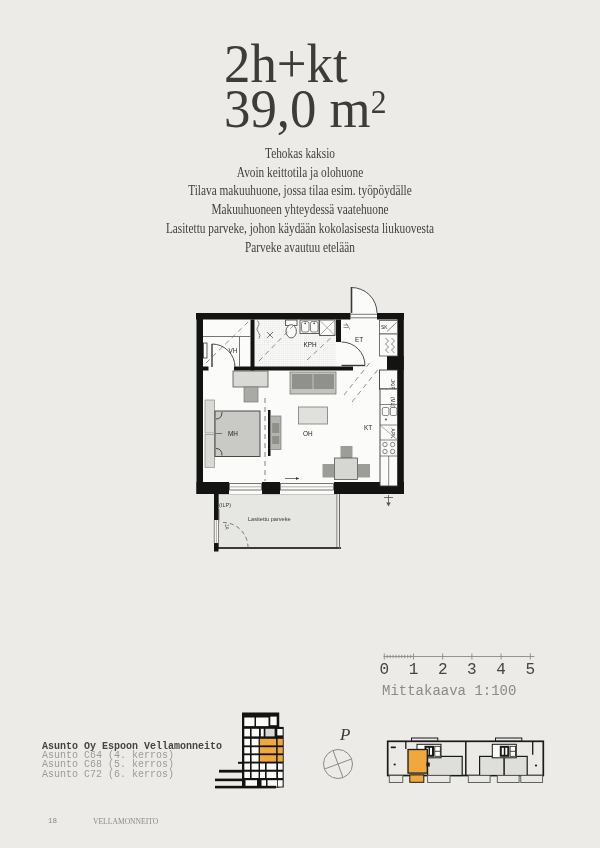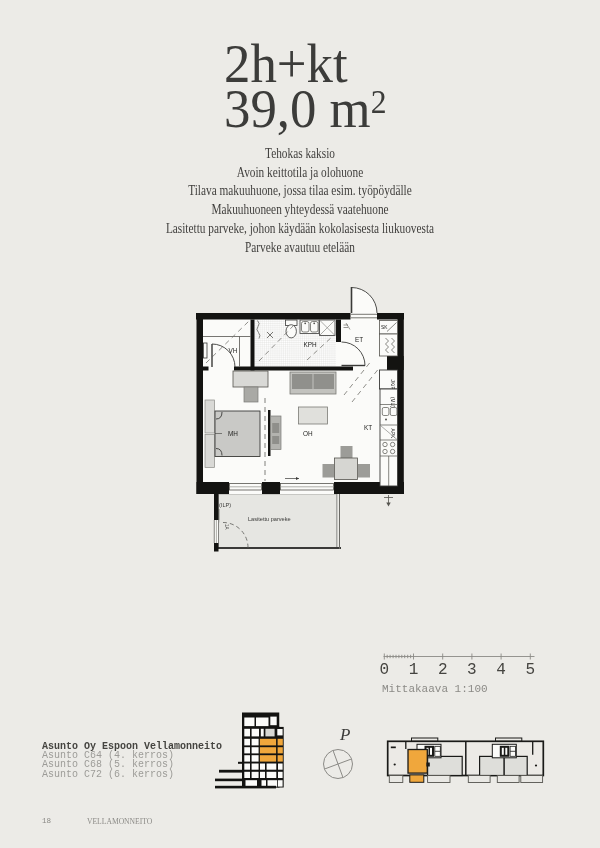--- a/index.html
+++ b/index.html
@@ -8,23 +8,23 @@
   .abs{position:absolute;}
   .title{left:224px;top:40.5px;font-family:"Liberation Serif",serif;font-size:55px;
          line-height:45px;color:#3c3c3a;transform:scaleX(0.96);transform-origin:0 0;}
   .title sup{font-size:60%;vertical-align:baseline;position:relative;top:-0.42em;}
   .desc{left:0;top:144px;width:600px;text-align:center;
         font-family:"Liberation Serif",serif;font-size:14.6px;line-height:18.7px;color:#403f3d;
         transform:scaleX(0.775);transform-origin:300px 0;}
   .mono{font-family:"Liberation Mono",monospace;}
   .aptinfo{left:42px;top:741.5px;font-size:10px;line-height:9.4px;color:#9d9c98;}
   .aptinfo b{color:#454440;font-weight:bold;}
-  .footer{left:42px;top:816.5px;font-size:7.6px;color:#8b8a86;}
+  .footer{left:48px;top:816.5px;font-size:7.6px;color:#8b8a86;}
   .footer span{position:absolute;left:45px;font-family:Liberation Serif, serif;}
-  .mittakaava{left:382px;top:682.5px;font-size:11px;color:#8b8a86;}
+  .mittakaava{left:382px;top:682.5px;font-size:14px;color:#8b8a86;}
   .scalenums{left:0px;top:660.5px;font-size:16px;color:#454440;}
   .scalenums i{position:absolute;top:0;font-style:normal;width:20px;margin-left:-10px;text-align:center;}
 </style>
 </head>
 <body>
 <div class="abs title">2h+kt<br>39,0&nbsp;m<sup>2</sup></div>
 <div class="abs desc">Tehokas kaksio<br>
 Avoin keittotila ja olohuone<br>
 Tilava makuuhuone, jossa tilaa esim. työpöydälle<br>
 Makuuhuoneen yhteydessä vaatehuone<br>

